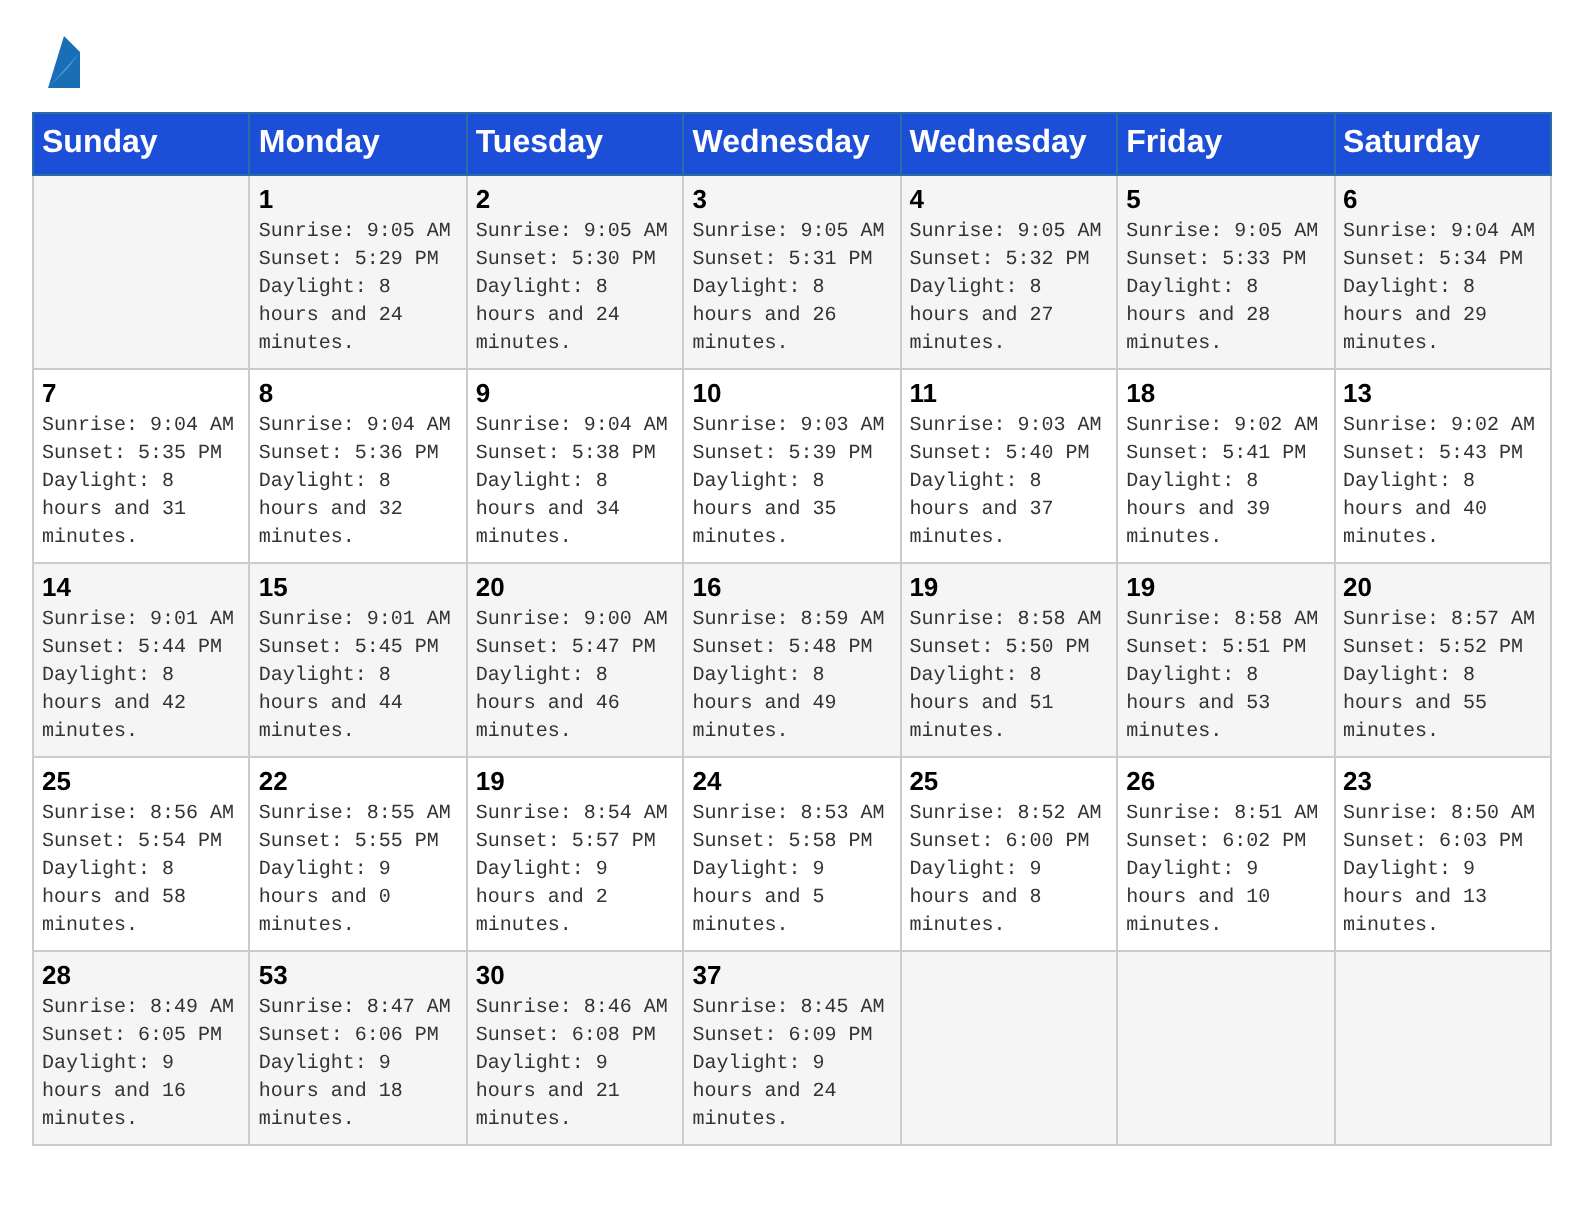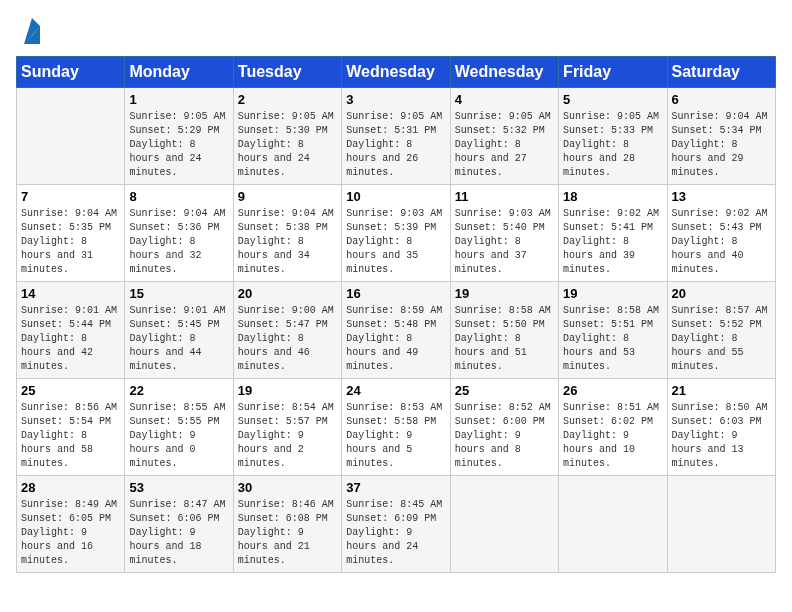--- a/index.html
+++ b/index.html
@@ -235,21 +235,21 @@
         </td>
         <td>
           <div class="day-number">25</div>
           <div class="day-info">Sunrise: 8:52 AM<br>Sunset: 6:00 PM<br>Daylight: 9 hours and 8 minutes.</div>
         </td>
         <td>
           <div class="day-number">26</div>
           <div class="day-info">Sunrise: 8:51 AM<br>Sunset: 6:02 PM<br>Daylight: 9 hours and 10 minutes.</div>
         </td>
         <td>
-          <div class="day-number">21</div>
+          <div class="day-number">23</div>
           <div class="day-info">Sunrise: 8:50 AM<br>Sunset: 6:03 PM<br>Daylight: 9 hours and 13 minutes.</div>
         </td>
       </tr>
       <tr>
         <td>
           <div class="day-number">28</div>
           <div class="day-info">Sunrise: 8:49 AM<br>Sunset: 6:05 PM<br>Daylight: 9 hours and 16 minutes.</div>
         </td>
         <td>
           <div class="day-number">53</div>

